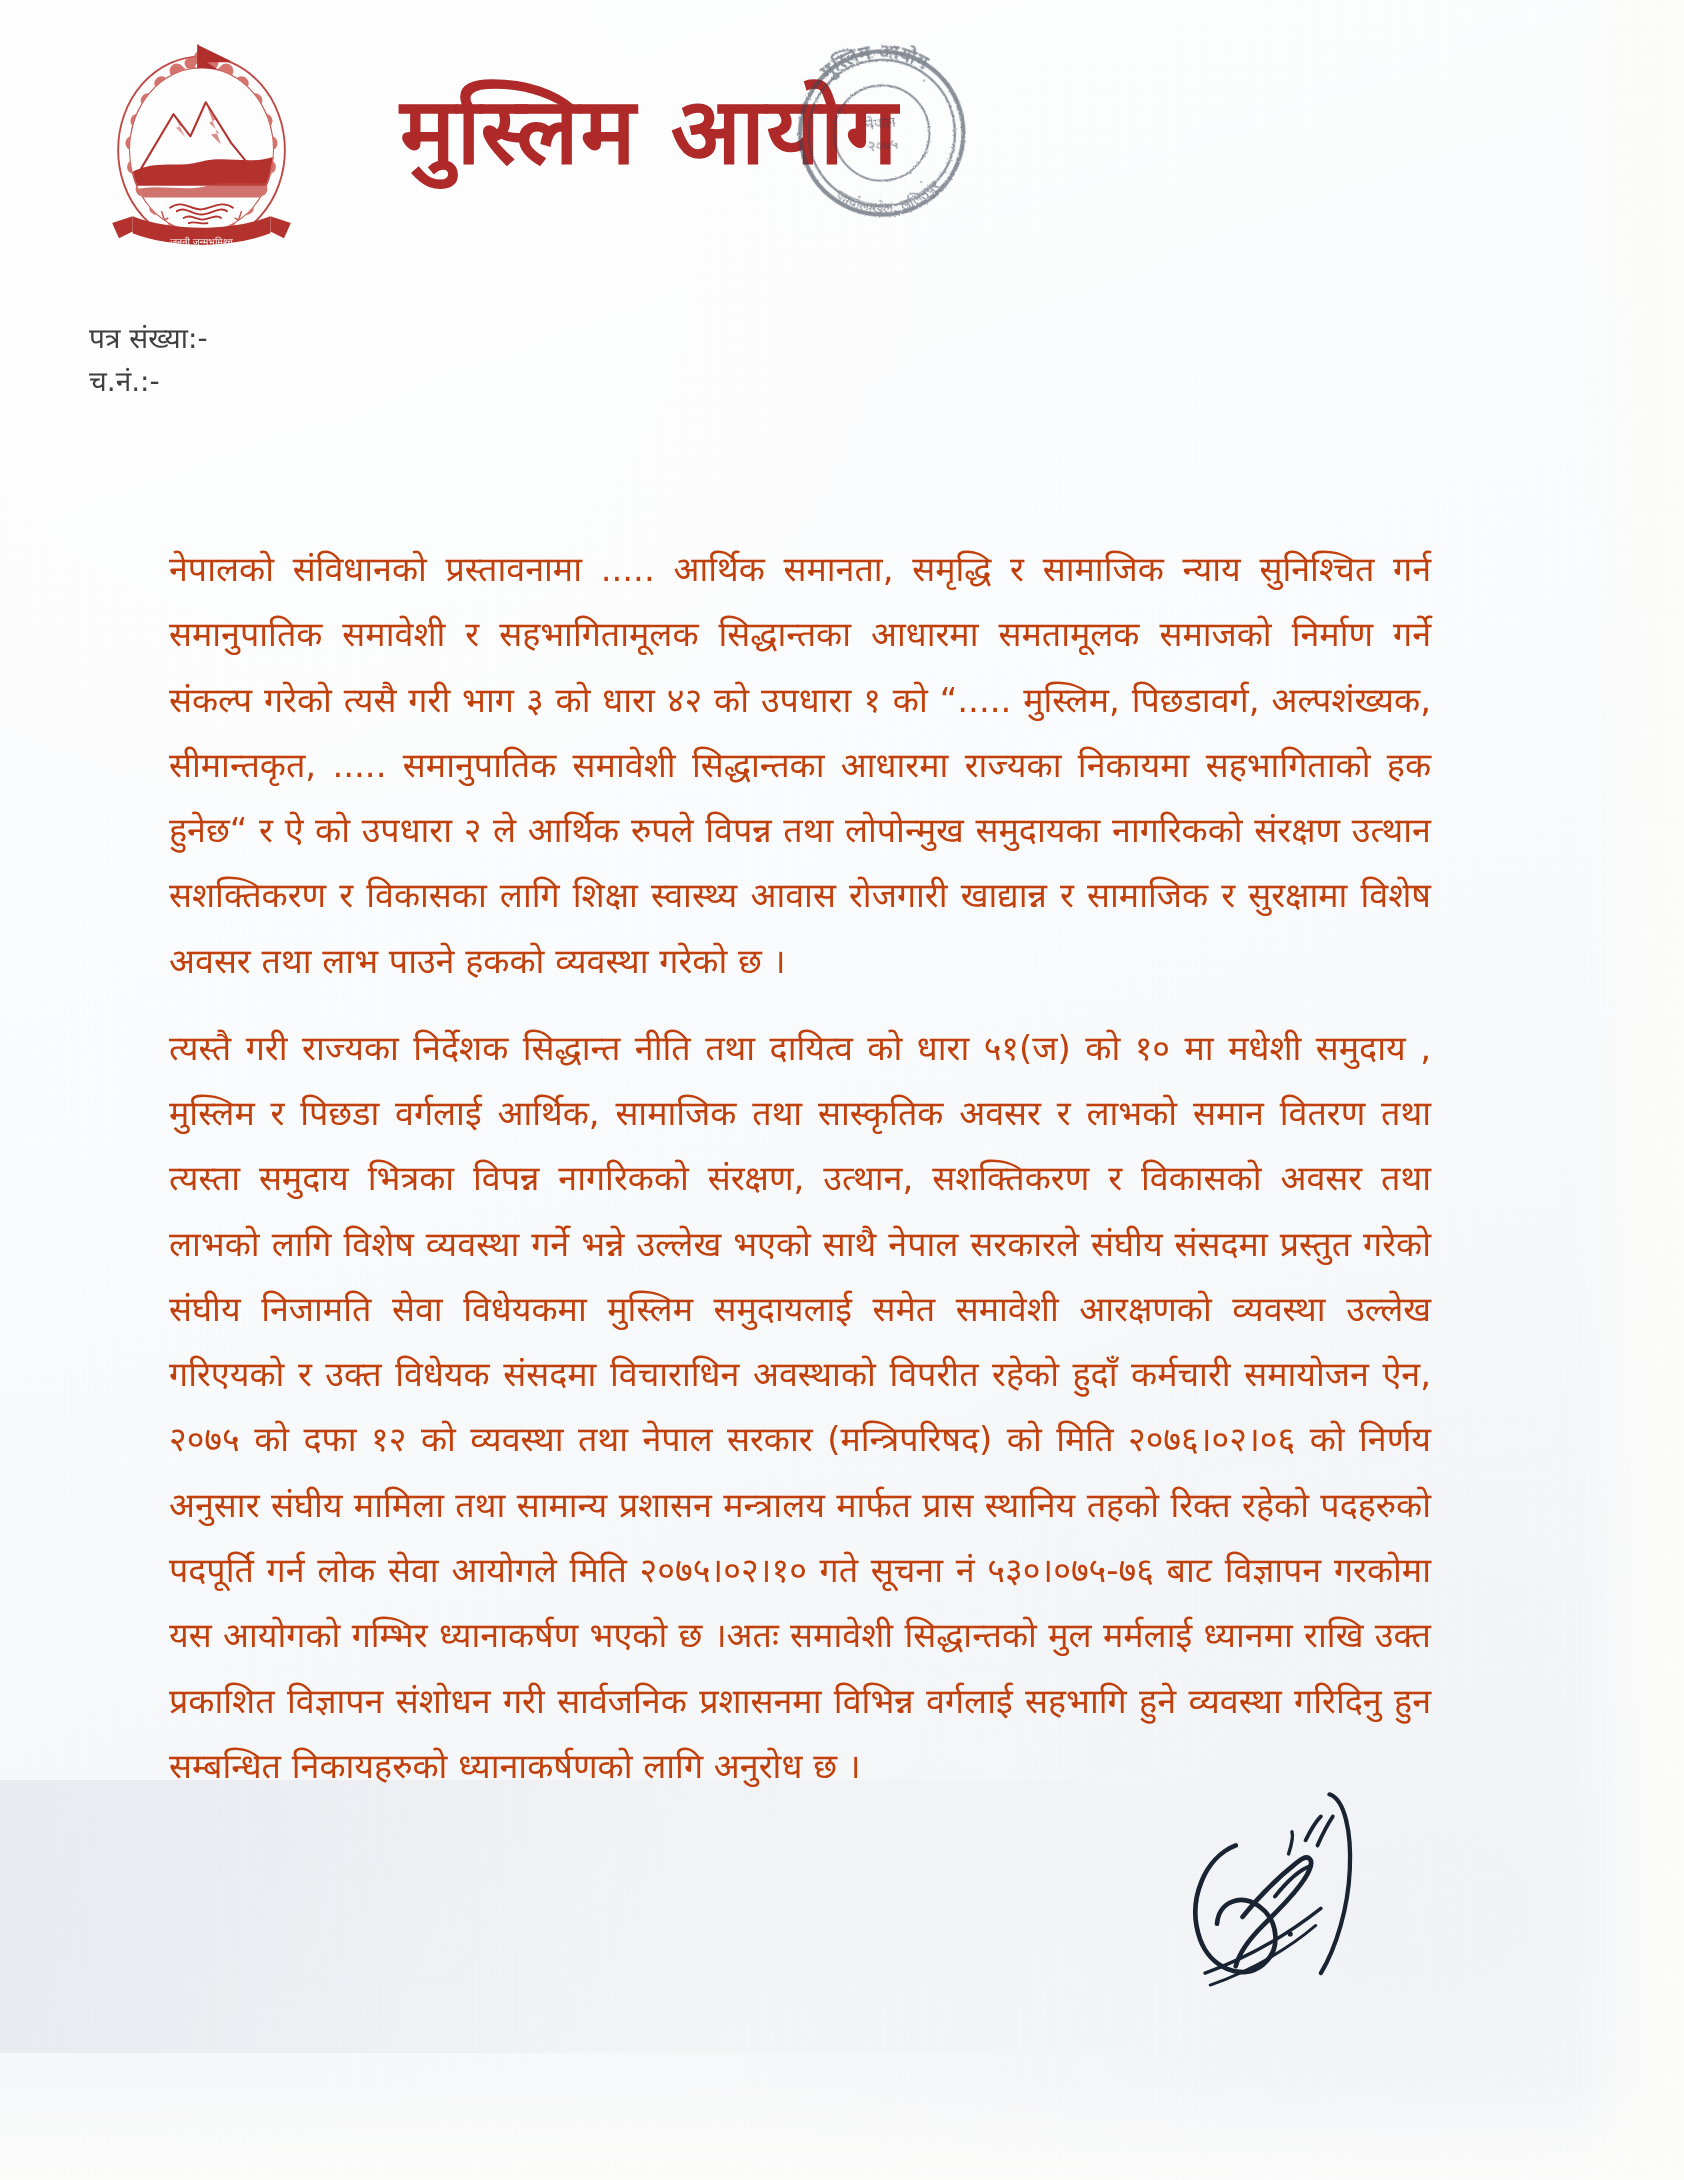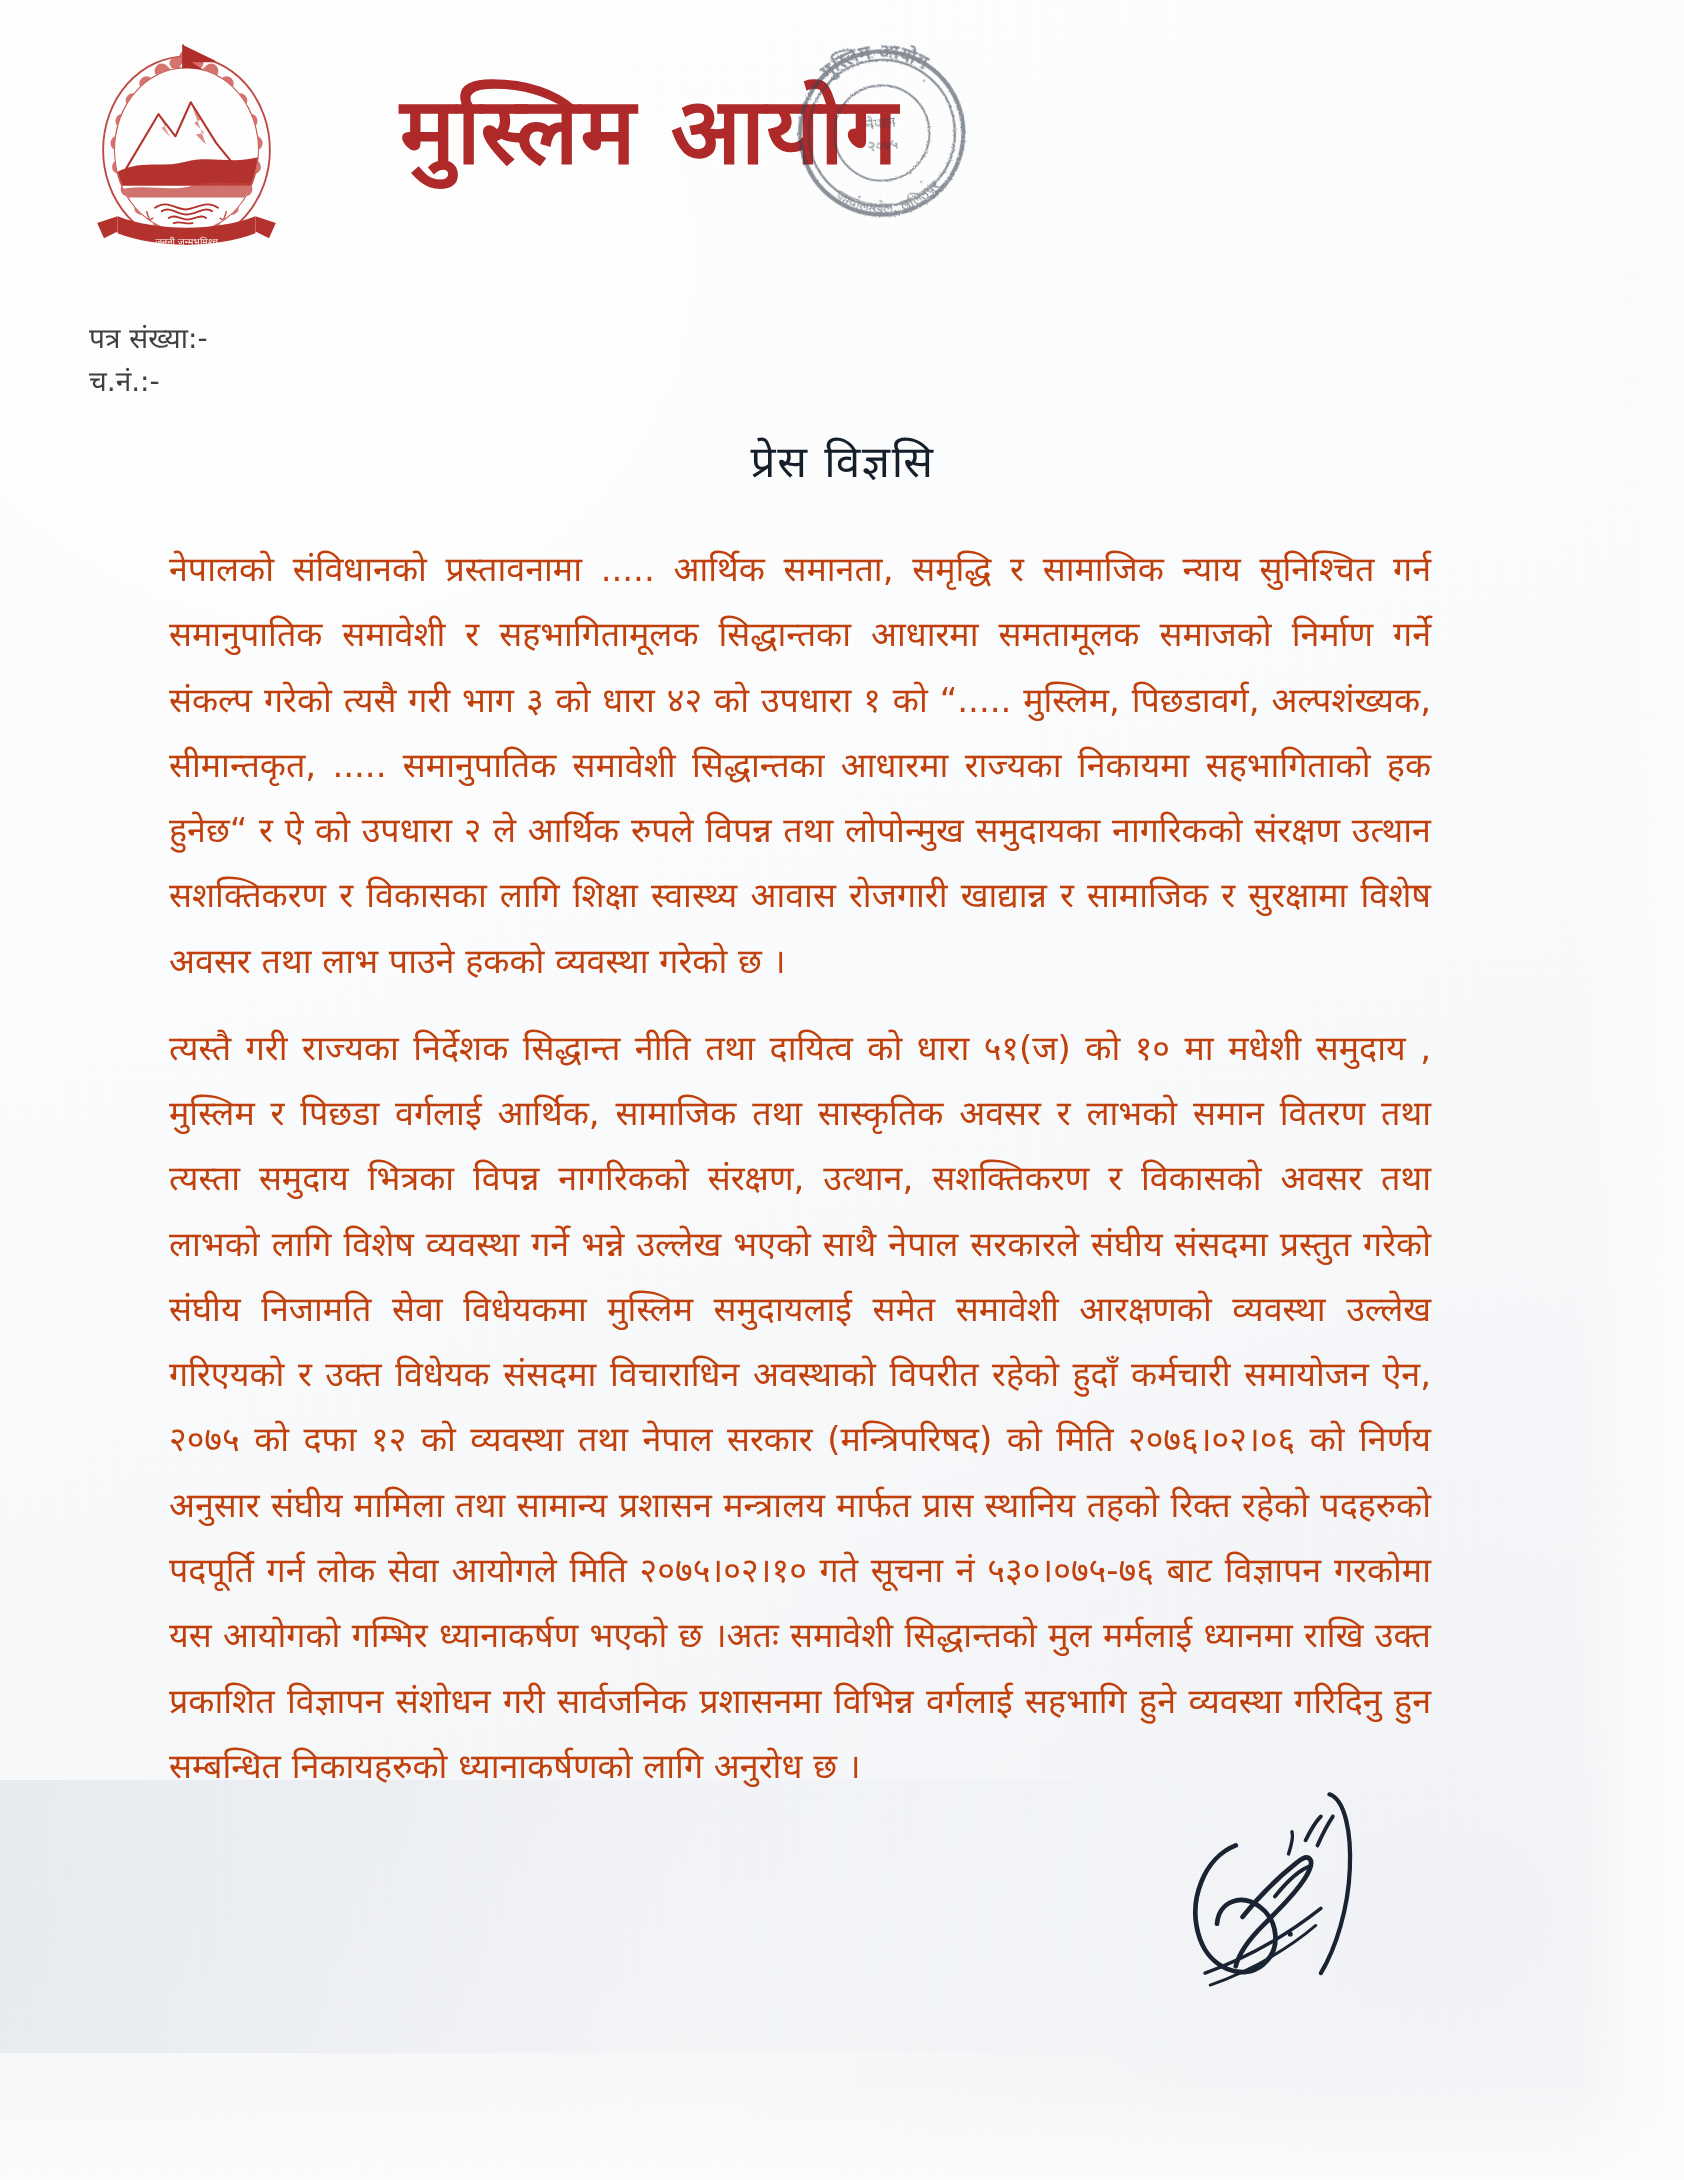--- a/index.html
+++ b/index.html
@@ -56,21 +56,21 @@
 
   
   .letterhead {
     position: absolute;
     left: 0; top: 0;
     width: 100%;
     height: 315px;
   }
   .emblem {
     position: absolute;
-    left: 80px;
+    left: 95px;
     top: 41px;
     width: 213px;
     height: 228px;
   }
   .emblem svg { width: 100%; height: 100%; display: block; }
 
   .org-title {
     position: absolute;
     left: 400px;
     top: 82px;
@@ -304,21 +304,20 @@
     <div>
       <span>पत्र संख्या:-</span>
       <span></span>
     </div>
     <div>
       <span>च.नं.:-</span>
       <span></span>
     </div>
   </div>
 
-  <div class="doc-title">प्रेस विज्ञसि</div>
 
   <div class="body">
     <p>नेपालको संविधानको प्रस्तावनामा ..... आर्थिक समानता, समृद्धि र सामाजिक न्याय सुनिश्चित गर्न समानुपातिक समावेशी र सहभागितामूलक सिद्धान्तका आधारमा समतामूलक समाजको निर्माण गर्ने संकल्प गरेको त्यसै गरी भाग ३ को धारा ४२ को उपधारा १ को “..... मुस्लिम, पिछडावर्ग, अल्पशंख्यक, सीमान्तकृत, ..... समानुपातिक समावेशी सिद्धान्तका आधारमा राज्यका निकायमा सहभागिताको हक हुनेछ“ र ऐ को उपधारा २ ले आर्थिक रुपले विपन्न तथा लोपोन्मुख समुदायका नागरिकको संरक्षण उत्थान सशक्तिकरण र विकासका लागि शिक्षा स्वास्थ्य आवास रोजगारी खाद्यान्न र सामाजिक र सुरक्षामा विशेष अवसर तथा लाभ पाउने हकको व्यवस्था गरेको छ ।</p>
     <p>त्यस्तै गरी राज्यका निर्देशक सिद्धान्त नीति तथा दायित्व को धारा ५१(ज) को १० मा मधेशी समुदाय , मुस्लिम र पिछडा वर्गलाई आर्थिक, सामाजिक तथा सास्कृतिक अवसर र लाभको समान वितरण तथा त्यस्ता समुदाय भित्रका विपन्न नागरिकको संरक्षण, उत्थान, सशक्तिकरण र विकासको अवसर तथा लाभको लागि विशेष व्यवस्था गर्ने भन्ने उल्लेख भएको साथै नेपाल सरकारले संघीय संसदमा प्रस्तुत गरेको संघीय निजामति सेवा विधेयकमा मुस्लिम समुदायलाई समेत समावेशी आरक्षणको व्यवस्था उल्लेख गरिएयको र उक्त विधेयक संसदमा विचाराधिन अवस्थाको विपरीत रहेको हुदाँ कर्मचारी समायोजन ऐन, २०७५ को दफा १२ को व्यवस्था तथा नेपाल सरकार (मन्त्रिपरिषद) को मिति २०७६।०२।०६ को निर्णय अनुसार संघीय मामिला तथा सामान्य प्रशासन मन्त्रालय मार्फत प्रास स्थानिय तहको रिक्त रहेको पदहरुको पदपूर्ति गर्न लोक सेवा आयोगले मिति २०७५।०२।१० गते सूचना नं ५३०।०७५-७६ बाट विज्ञापन गरकोमा यस आयोगको गम्भिर ध्यानाकर्षण भएको छ ।अतः समावेशी सिद्धान्तको मुल मर्मलाई ध्यानमा राखि उक्त प्रकाशित विज्ञापन संशोधन गरी सार्वजनिक प्रशासनमा विभिन्न वर्गलाई सहभागि हुने व्यवस्था गरिदिनु हुन सम्बन्धित निकायहरुको ध्यानाकर्षणको लागि अनुरोध छ ।</p>
   </div>
 
   <div class="signature">
     <svg viewBox="0 0 350 290" xmlns="http://www.w3.org/2000/svg">
       <g fill="none" stroke="#1b2433" stroke-linecap="round" stroke-linejoin="round">
 

